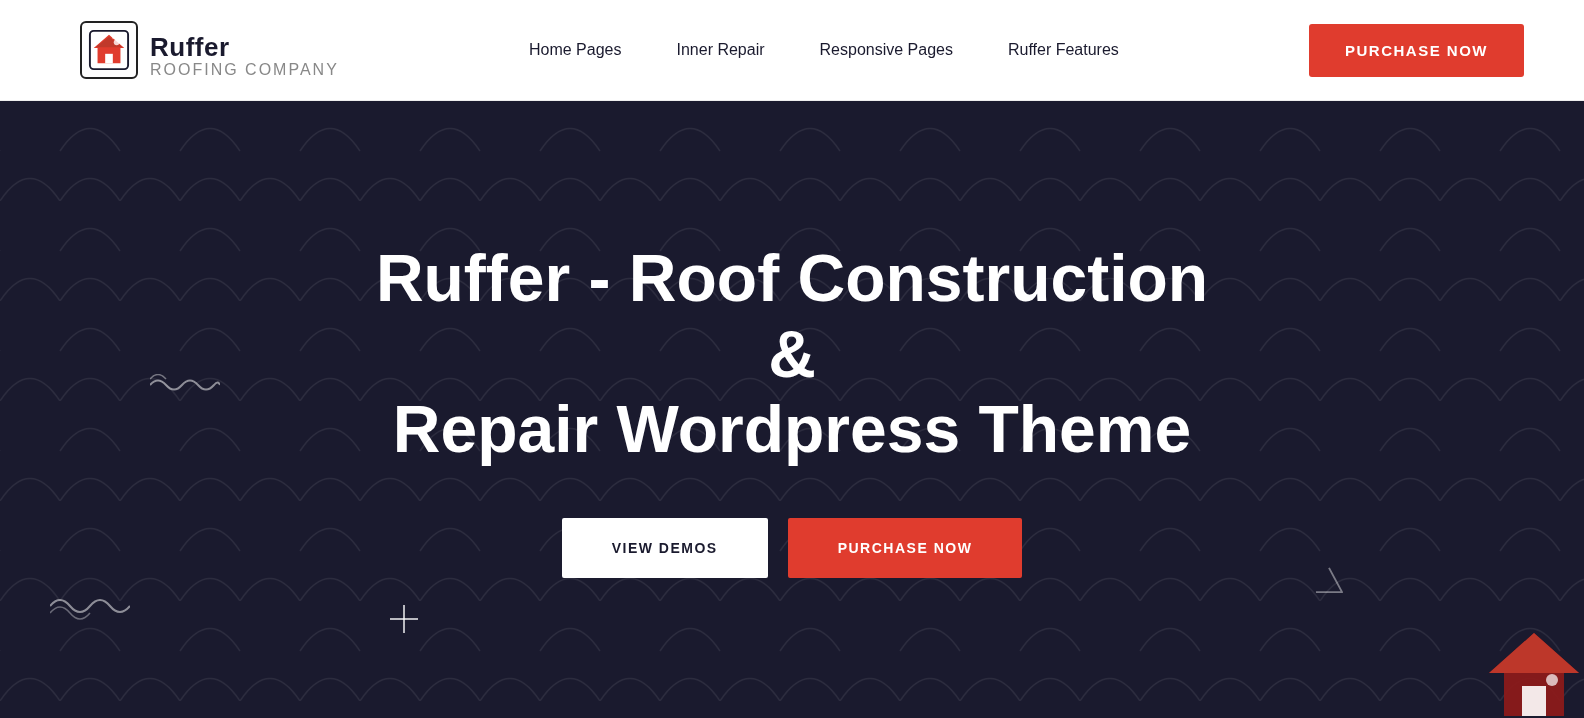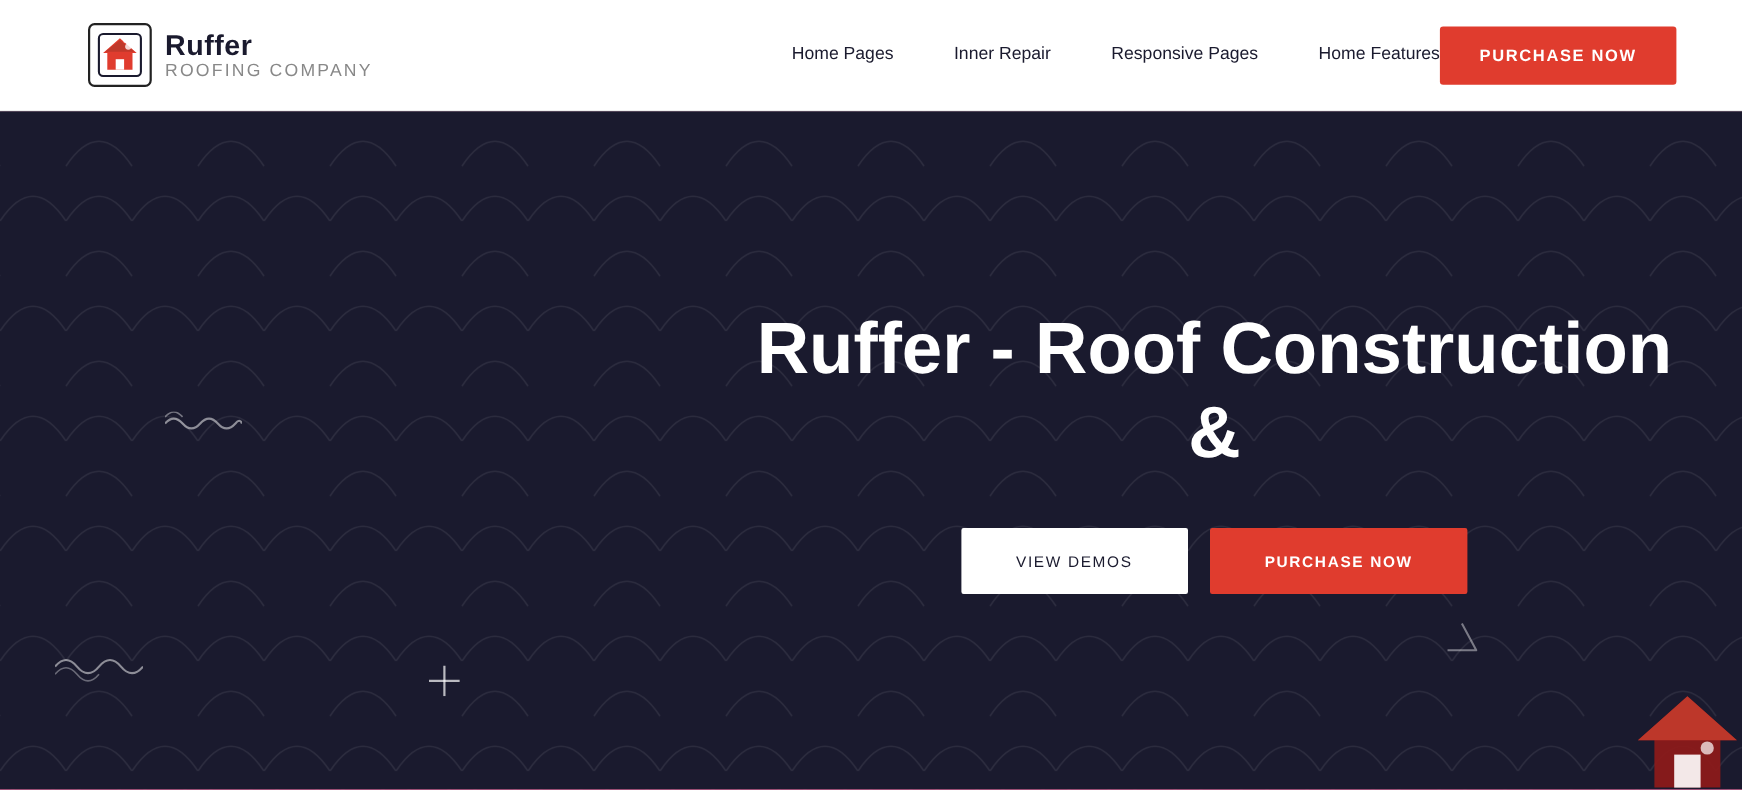--- a/index.html
+++ b/index.html
@@ -22,21 +22,21 @@
       align-items: center;
       justify-content: space-between;
       padding: 0 60px 0 80px;
       border-bottom: 1px solid #eee;
       position: relative;
       z-index: 10;
     }
 
     .logo-area {
       display: flex;
-      align-items: center;
+      align-items: flex-end;
       gap: 12px;
       min-width: 180px;
     }
 
     .logo-icon-wrapper {
       width: 58px;
       height: 58px;
       border: 2px solid #222;
       border-radius: 6px;
       display: flex;
@@ -70,21 +70,21 @@
       letter-spacing: 2px;
       text-transform: uppercase;
       font-weight: 500;
     }
 
     .nav-links {
       display: flex;
       align-items: center;
       gap: 55px;
       flex: 1;
-      justify-content: flex-end;
+      justify-content: center;
     }
 
     .nav-link {
       font-size: 16px;
       color: #1a1a2e;
       text-decoration: none;
       font-weight: 500;
       cursor: pointer;
       white-space: nowrap;
     }
@@ -98,26 +98,26 @@
       font-weight: 700;
       letter-spacing: 1.5px;
       text-transform: uppercase;
       cursor: pointer;
       border-radius: 3px;
       white-space: nowrap;
     }
 
     
     .hero {
-      background-color: #be185d;
+      background-color: #8b5cf6;
       min-height: 617px;
       position: relative;
       display: flex;
       align-items: center;
-      justify-content: flex-end;
+      justify-content: center;
       overflow: hidden;
     }
 
     
     .hero::before {
       content: '';
       position: absolute;
       inset: 0;
       background-image: 
         radial-gradient(ellipse 60px 55px at 0px 55px, transparent 48px, rgba(255,255,255,0.07) 49px, rgba(255,255,255,0.07) 51px, transparent 52px),
@@ -162,21 +162,21 @@
       gap: 20px;
       justify-content: center;
     }
 
     .btn-view-demos {
       background: #ffffff;
       color: #1a1a2e;
       border: 2px solid #ffffff;
       padding: 20px 48px;
       font-size: 14px;
-      font-weight: 400;
+      font-weight: 700;
       letter-spacing: 1.5px;
       text-transform: uppercase;
       cursor: pointer;
       border-radius: 2px;
     }
 
     .btn-purchase-now {
       background: #e03c2e;
       color: #ffffff;
       border: 2px solid #e03c2e;
@@ -267,21 +267,21 @@
     <div class="logo-text-block">
       <span class="logo-name">Ruffer</span>
       <span class="logo-sub">ROOFING COMPANY</span>
     </div>
   </div>
 
   <nav class="nav-links">
     <a class="nav-link" href="#">Home Pages</a>
     <a class="nav-link" href="#">Inner Repair</a>
     <a class="nav-link" href="#">Responsive Pages</a>
-    <a class="nav-link" href="#">Home Features</a>
+    <a class="nav-link" href="#">Ruffer Features</a>
   </nav>
 
   <button class="purchase-btn-header">PURCHASE NOW</button>
 </header>
 
 <section class="hero">
 
   <div class="hero-tile-bg">
     <svg viewBox="0 0 1584 617" preserveAspectRatio="xMidYMid slice" xmlns="http://www.w3.org/2000/svg">
       <rect width="1584" height="617" fill="#1a1a2e"></rect>
@@ -321,20 +321,21 @@
 
   <div class="deco-triangle">
     <svg width="32" height="30" viewBox="0 0 32 30" fill="none">
       <path d="M16,2 L30,28 L2,28" stroke="rgba(255,255,255,0.6)" stroke-width="2" fill="none" stroke-linejoin="round"></path>
     </svg>
   </div>
 
   <div class="hero-content">
     <h1 class="hero-title">
       <span>Ruffer - Roof Construction &amp;</span><br>
+      <span>Repair Wordpress Theme</span>
     </h1>
     <div class="hero-buttons">
       <button class="btn-view-demos">VIEW DEMOS</button>
       <button class="btn-purchase-now">PURCHASE NOW</button>
     </div>
   </div>
 
   <div class="deco-roof-bottom-right">
     <svg viewBox="0 0 100 90" fill="none" xmlns="http://www.w3.org/2000/svg">
       <polygon points="50,5 95,45 80,45 80,88 20,88 20,45 5,45" fill="#8B1A1A" opacity="0.95"></polygon>

